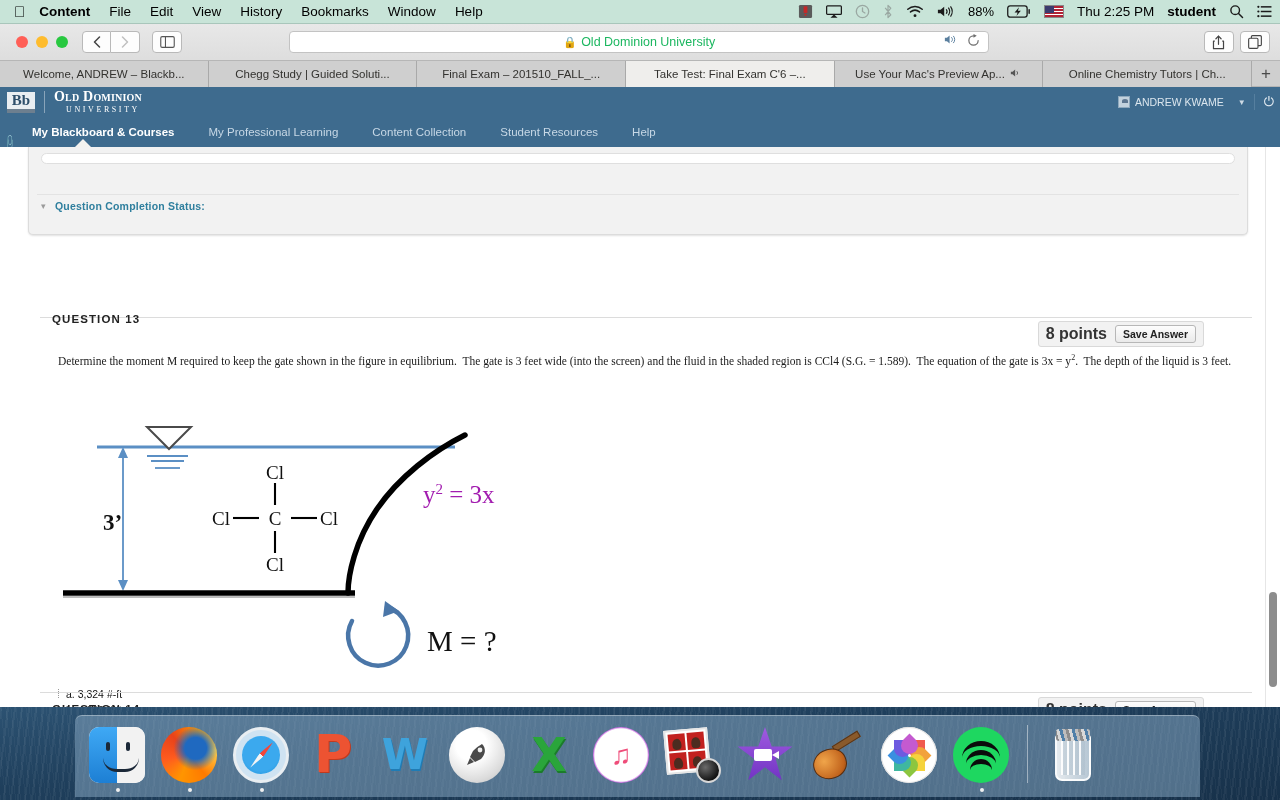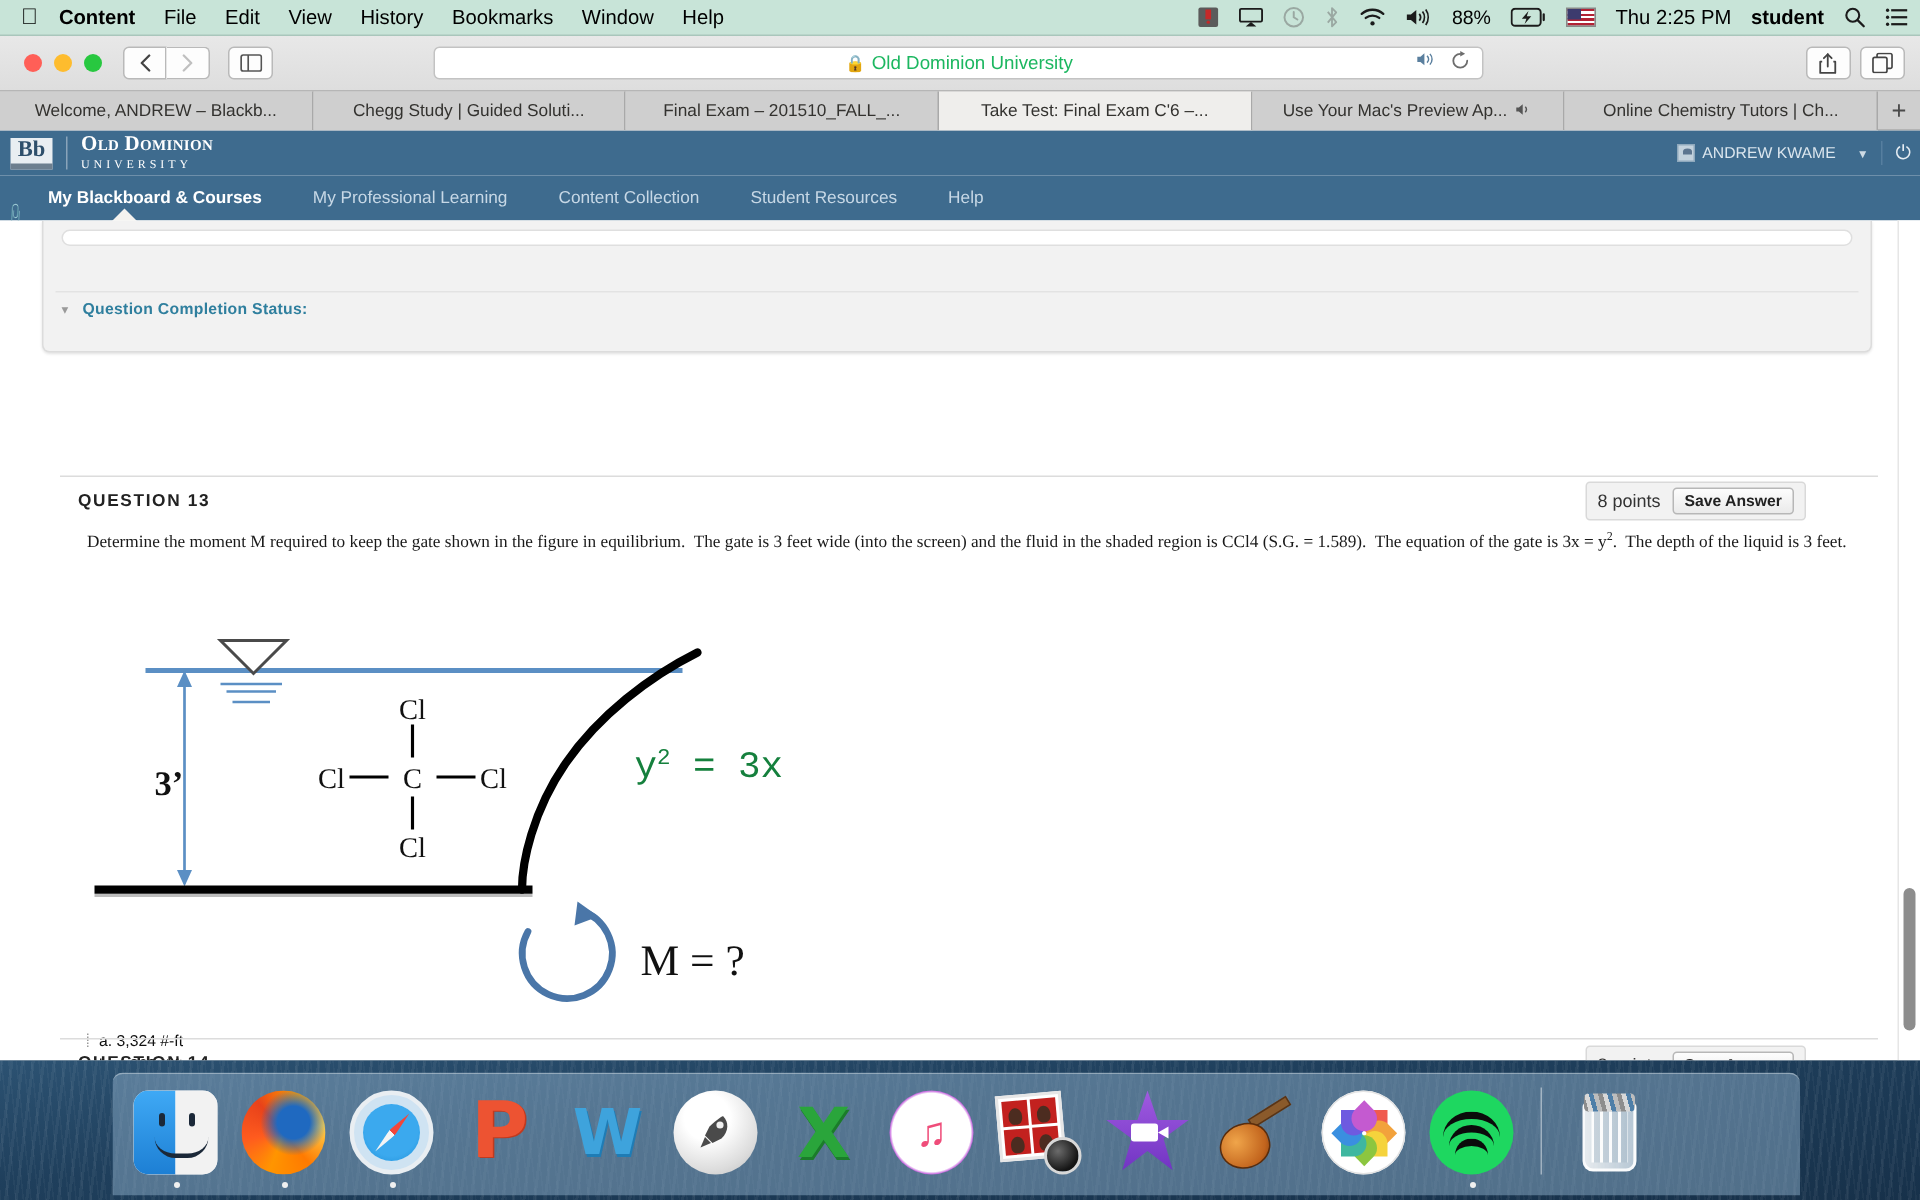--- a/index.html
+++ b/index.html
@@ -107,21 +107,21 @@
     display: flex; align-items: center; justify-content: center;
     border-bottom: 4px solid #6d7f8f; line-height: 1;
   }
   .bb-divider { width: 1px; height: 22px; background: #89a4ba; margin: 0 9px; }
   .bb-odu-l1 {
     color: #fff; font-family: "Liberation Serif", serif; font-size: 14px;
     letter-spacing: 0.2px; font-variant: small-caps; font-weight: 700; line-height: 1.05;
   }
   .bb-odu-l2 {
     color: #fff; font-family: "Liberation Serif", serif; font-size: 8px;
-    letter-spacing: 2.6px; line-height: 1.2;
+    letter-spacing: 2.6px; line-height: 1.2; margin-left: 12px;
   }
   .bb-user {
     margin-left: auto; display: flex; align-items: center; color: #dbe6ee; font-size: 10.5px;
     padding-right: 6px;
   }
   .bb-avatar {
     width: 12px; height: 12px; background: #c3d2dd; border: 1px solid #8fa9bd; margin-right: 5px;
     position: relative;
   }
   .bb-avatar::after {
@@ -181,21 +181,21 @@
   
   .q-sep { position: absolute; left: 40px; right: 28px; height: 1px; background: #dcdcdc; }
   .q-title {
     position: absolute; font-size: 11.5px; font-weight: bold; color: #222;
     letter-spacing: 1.1px;
   }
   .pts-box {
     position: absolute; height: 26px; background: #f2f2f2; border: 1px solid #d9d9d9;
     border-radius: 3px; display: flex; align-items: center; padding: 0 7px; gap: 8px;
   }
-  .pts-text { font-size: 12px; font-weight: normal; color: #333; }
+  .pts-text { font-size: 16px; font-weight: bold; color: #333; }
   .save-btn {
     font-size: 10.5px; color: #222; background: linear-gradient(#fdfdfd, #eaeaea);
     border: 1px solid #b7b7b7; border-radius: 3px; padding: 2px 7px; font-weight: bold;
     font-family: "Liberation Sans", sans-serif;
   }
   .q-text {
     position: absolute; font-family: "Liberation Serif", serif; font-size: 11.5px;
     color: #1a1a1a; white-space: nowrap;
   }
   .q-text sup { font-size: 8px; vertical-align: super; }
@@ -592,21 +592,21 @@
   <div class="content">
 
     <div class="timer-panel">
       <div class="timer-slot"></div>
       <div class="timer-rule"></div>
       <span class="qcs-chev">▾</span>
       <div class="qcs">Question Completion Status:</div>
     </div>
 
     <div class="q-sep" style="top:170px;"></div>
-    <div class="q-title" style="left:52px; top:181px;">QUESTION 13</div>
+    <div class="q-title" style="left:52px; top:166px;">QUESTION 13</div>
     <div class="pts-box" style="right:76px; top:174px;">
       <span class="pts-text">8 points</span>
       <button class="save-btn">Save Answer</button>
     </div>
     <div class="q-text" style="left:58px; top:206px;">
       <span>Determine the moment M required to keep the gate shown in the figure in equilibrium.&nbsp; The gate is 3 feet wide (into the screen) and the fluid in the shaded region is CCl4 (S.G. = 1.589).&nbsp; The equation of the gate is 3x = y</span><sup>2</sup><span>.&nbsp; The depth of the liquid is 3 feet.</span>
     </div>
 
     <div class="fig13">
       <svg width="560" height="250" viewBox="0 0 560 250">
@@ -639,21 +639,21 @@
         <line x1="96" y1="65" x2="122" y2="65" stroke="#000" stroke-width="2.1"></line>
         <text x="80" y="26" font-family="Liberation Serif, serif" font-size="19" text-anchor="middle" fill="#111">Cl</text>
         <text x="80" y="72" font-family="Liberation Serif, serif" font-size="19" text-anchor="middle" fill="#111">C</text>
         <text x="26" y="72" font-family="Liberation Serif, serif" font-size="19" text-anchor="middle" fill="#111">Cl</text>
         <text x="134" y="72" font-family="Liberation Serif, serif" font-size="19" text-anchor="middle" fill="#111">Cl</text>
         <text x="80" y="118" font-family="Liberation Serif, serif" font-size="19" text-anchor="middle" fill="#111">Cl</text>
       </svg>
 
       <div style="position:absolute; left:48px; top:85px; font-family:'Liberation Serif',serif; font-size:23px; font-weight:bold; color:#111;">3’</div>
 
-      <div style="position:absolute; left:368px; top:72px; font-family:Liberation Mono, monospace; font-size:25px; color:#15803d;">
+      <div style="position:absolute; left:368px; top:56px; font-family:Liberation Serif, serif; font-size:25px; color:#a21caf;">
         <span>y</span><sup style="font-size:15px;">2</sup><span> = 3x</span>
       </div>
 
       <div style="position:absolute; left:372px; top:200px; font-family:'Liberation Serif',serif; font-size:29px; color:#111;">M = ?</div>
     </div>
 
     <div class="choices">
       <div class="choice">
         <span class="radio"></span>
         <span>a.</span>&nbsp;<span>3,324 #-ft</span>

